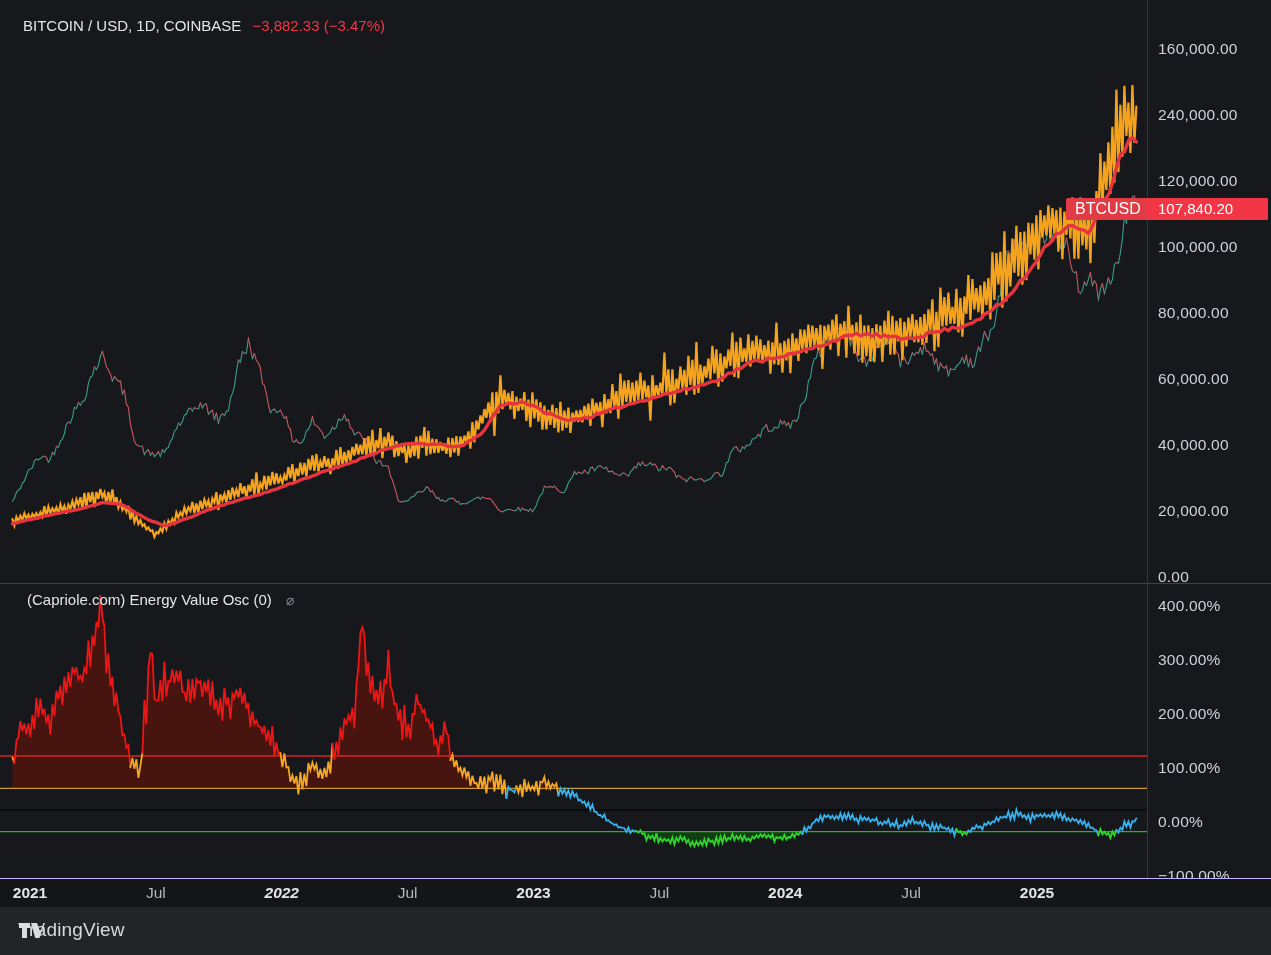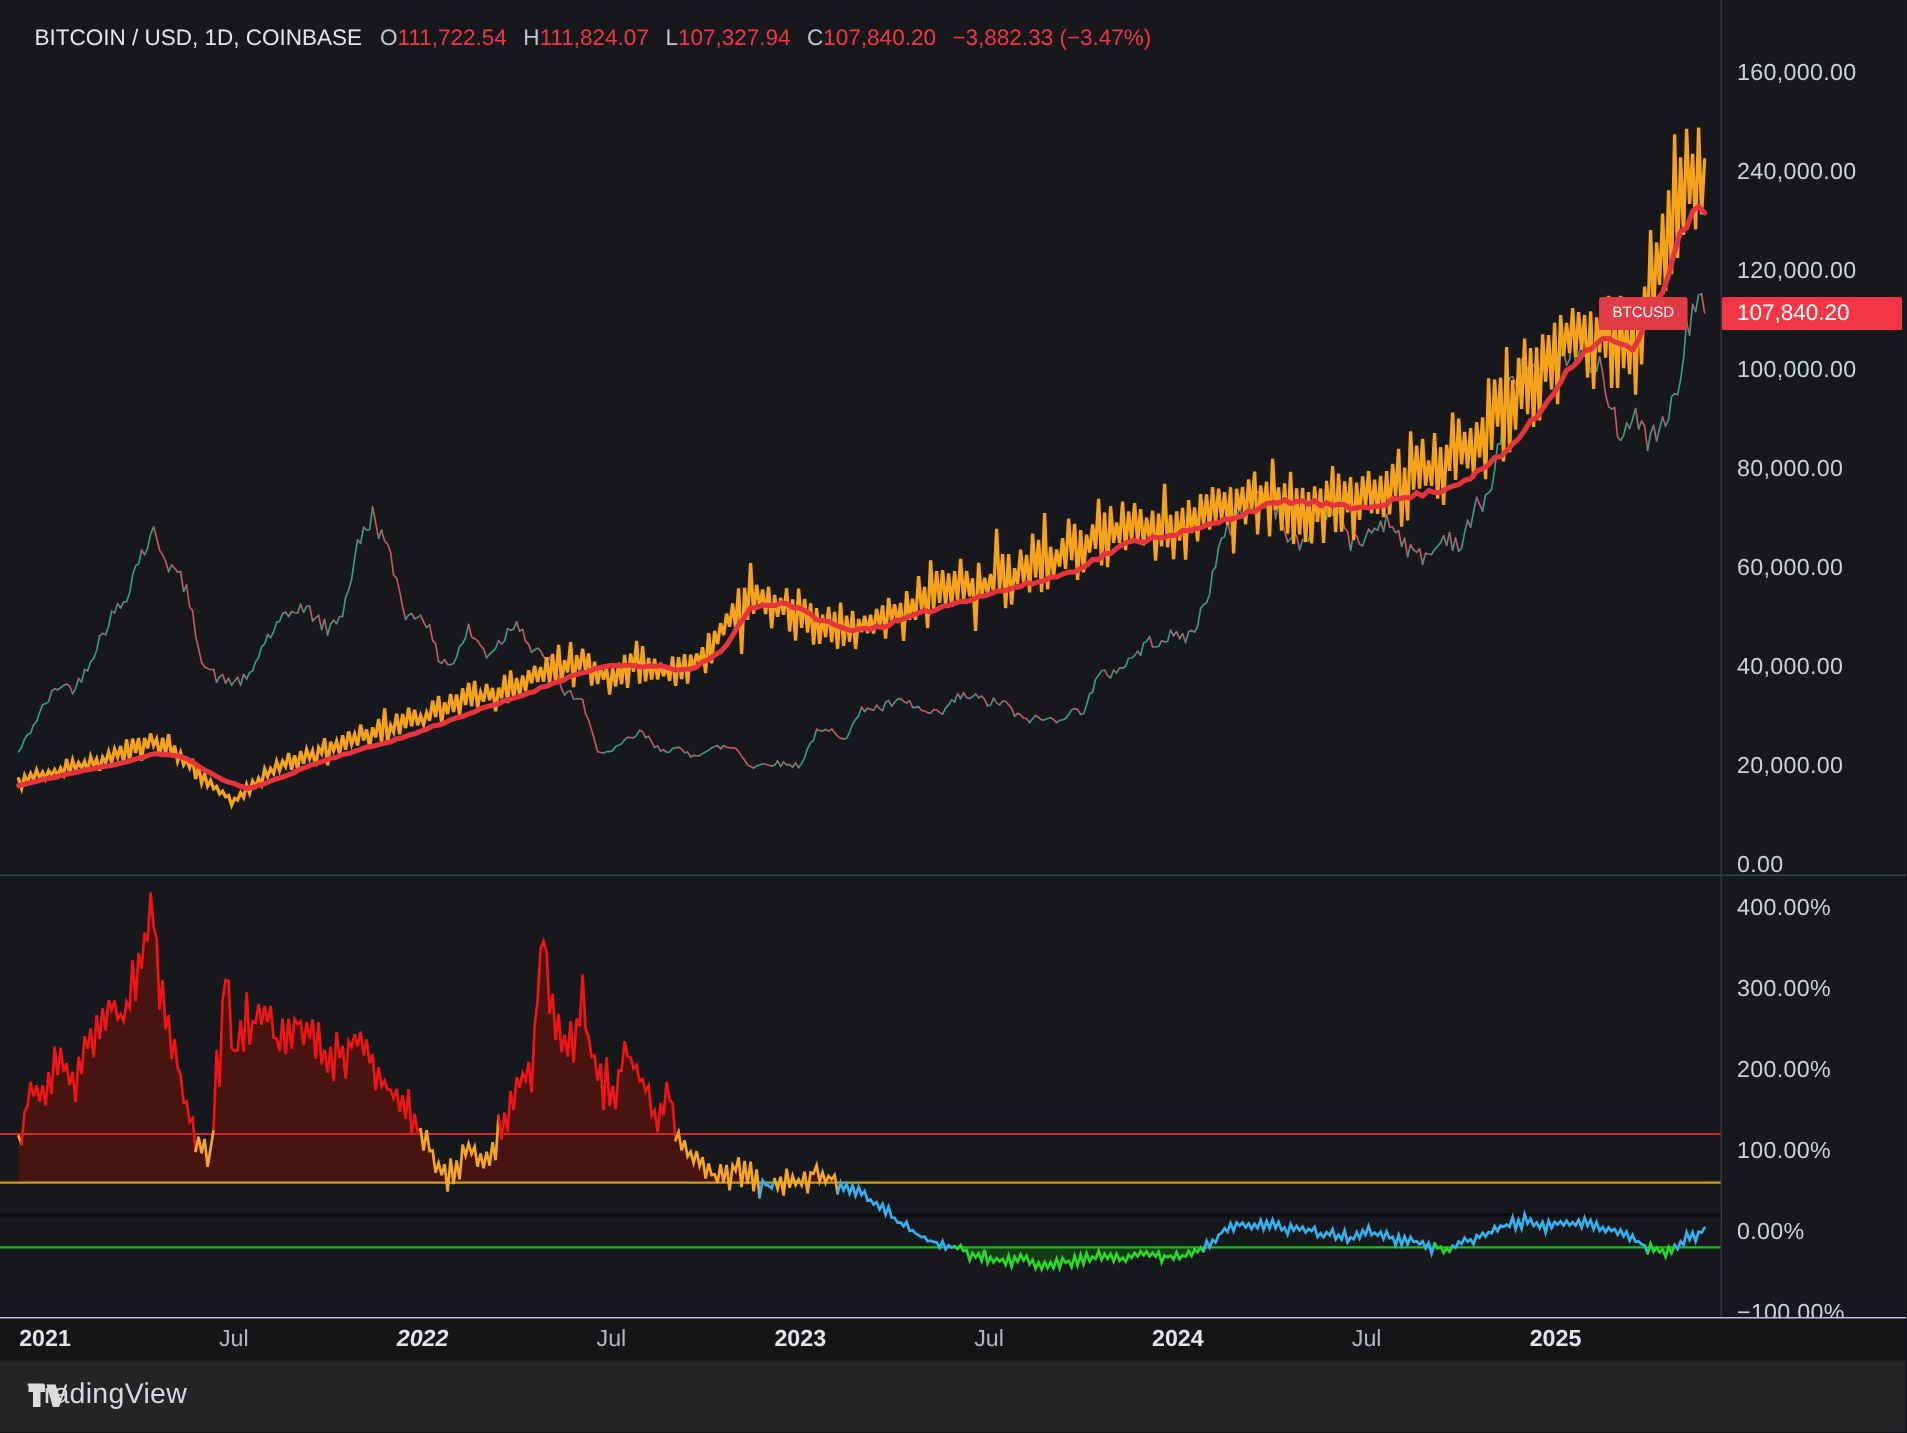--- a/index.html
+++ b/index.html
@@ -17,21 +17,21 @@
   .lrow .t{color:#e3e5e8;}
   .ohlc{margin-left:12px;display:flex;gap:11px;}
   .ohlc .grp .k{color:#c3c6cb;}
   .ohlc .grp .v{color:#f23645;}
   .chg{color:#f23645;margin-left:11px;}
   .iv1{color:#d8a21d;margin-left:12px;}
   .iv2{color:#e8383f;margin-left:12px;}
   .osc-legend{position:absolute;left:27px;top:588px;z-index:5;}
   .osc-legend .eye{color:#82868d;font-size:14px;margin-left:14px;}
   .badge-sym{position:absolute;left:1066px;top:198px;height:22px;z-index:6;background:#e13b45;color:#fff;
-             font-size:10px;line-height:22px;padding:0 9px;border-radius:2px;}
+             font-size:16px;line-height:22px;padding:0 9px;border-radius:2px;}
   .badge-val{position:absolute;left:1148px;top:198px;width:110px;height:22px;z-index:6;background:#f23645;color:#fff;
              font-size:15px;line-height:22px;padding-left:10px;border-radius:1px;}
   .time-strip{position:absolute;left:0;top:878px;width:1271px;height:28px;background:#141517;border-top:1px solid #c4b5fd;}
   .tl{position:absolute;top:50%;transform:translate(-50%,-50%);font-size:15.5px;white-space:nowrap;}
   .tl-year{font-weight:700;color:#e3e5e8;}
   .tl-month{color:#b4b7bd;}
   .bottom-strip{position:absolute;left:0;top:907px;width:1271px;height:48px;background:#222426;}
   .brand{position:absolute;left:18px;top:12px;display:flex;align-items:center;gap:8px;}
   .brand .txt{color:#d7d9dc;font-size:19px;font-weight:500;letter-spacing:.2px;}
 </style>
@@ -351,30 +351,30 @@
       <path d="M1098.4 251.5L1100.4 245.1L1102.4 250.5L1104.4 247.8L1106.4 250.8L1108.4 249.0L1110.4 254.0L1112.4 247.4L1114.4 251.4L1116.4 245.8" fill="none" stroke="#2ad82a" stroke-width="1.8" stroke-linejoin="miter" stroke-linecap="round"></path>
       <path d="M1116.4 245.8L1118.4 248.7L1120.4 243.7L1122.4 246.0L1124.4 237.5L1126.4 242.5L1128.4 237.5L1130.4 243.6L1132.4 237.2L1134.4 237.8L1136.4 234.4" fill="none" stroke="#35b1ef" stroke-width="1.8" stroke-linejoin="miter" stroke-linecap="round"></path>
     </svg>
 
   <div class="pane-sep"></div>
   <div class="axis-border"></div>
 
   <div class="legend">
     <div class="lrow">
       <span class="t">BITCOIN / USD, 1D, COINBASE</span>
-      <span class="ohlc" id="ohlc">
-          <span class="grp"><span class="k">O</span><span class="v">111,722.54</span></span>
-          <span class="grp"><span class="k">H</span><span class="v">111,824.07</span></span>
-          <span class="grp"><span class="k">L</span><span class="v">107,327.94</span></span>
-          <span class="grp"><span class="k">C</span><span class="v">107,840.20</span></span>
-        </span>
       <span class="chg">−3,882.33 (−3.47%)</span>
     </div>
   </div>
 
+  <div class="osc-legend">
+    <div class="lrow">
+      <span class="t">(Capriole.com) Energy Value Osc (0)</span>
+      <span class="eye">⌀</span>
+    </div>
+  </div>
 
   <div class="axis-col" id="axisCol">
       <div class="pl" style="top: 37px;">160,000.00</div>
       <div class="pl" style="top: 103px;">240,000.00</div>
       <div class="pl" style="top: 169px;">120,000.00</div>
       <div class="pl" style="top: 235px;">100,000.00</div>
       <div class="pl" style="top: 301px;">80,000.00</div>
       <div class="pl" style="top: 367px;">60,000.00</div>
       <div class="pl" style="top: 433px;">40,000.00</div>
       <div class="pl" style="top: 499px;">20,000.00</div>

